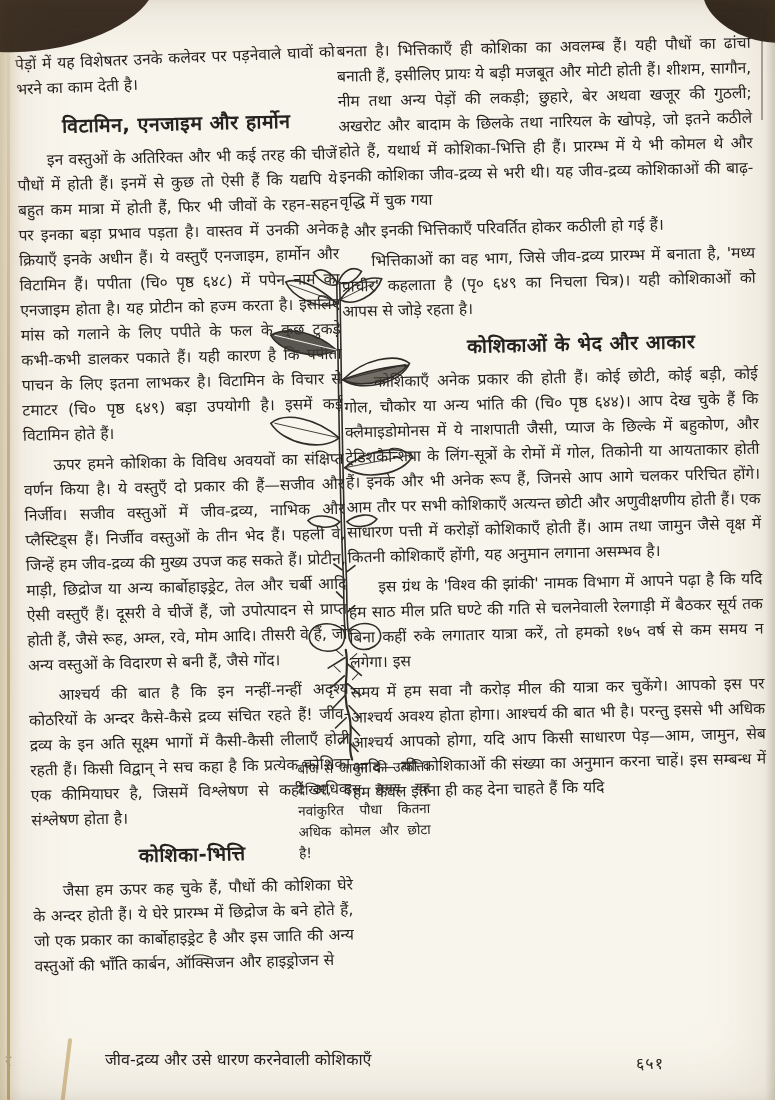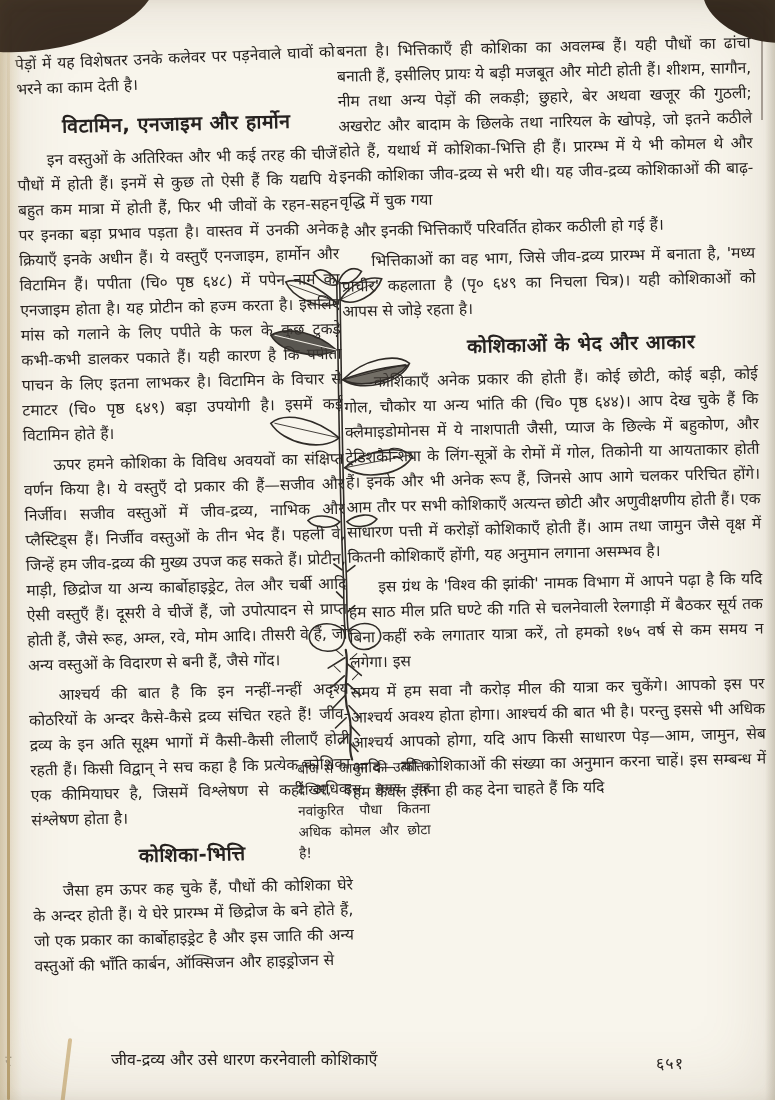--- a/index.html
+++ b/index.html
@@ -37,22 +37,22 @@
   .narrow{margin-left:62px;}
   .narrow-h{margin-left:62px;}
   .wide{margin-left:8px;}
   .intro-tilt{transform:rotate(-1.1deg);transform-origin:0 0;}
 
   .figure{position:absolute;left:270px;top:266px;width:152px;height:494px;z-index:1;}
   .fig-caption{position:absolute;left:295px;top:756px;width:132px;z-index:2;
     font-size:13.5px;line-height:21px;text-align:justify;}
 
   .footer{position:absolute;left:0;top:1046px;width:775px;z-index:3;font-size:16px;}
-  .running-title{position:absolute;left:111px;top:2px;white-space:nowrap;}
-  .page-number{position:absolute;left:656px;top:6px;letter-spacing:1px;}
+  .running-title{position:absolute;left:105px;top:2px;white-space:nowrap;}
+  .page-number{position:absolute;left:636px;top:6px;letter-spacing:1px;}
   .gutter-mark{position:absolute;left:5px;top:4px;font-size:15px;color:#3a332c;}
 </style>
 </head>
 <body>
 
 <div class="page">
 
   <div class="corner-tl"></div>
   <div class="corner-tr"></div>
   <div class="edge-right"></div>

